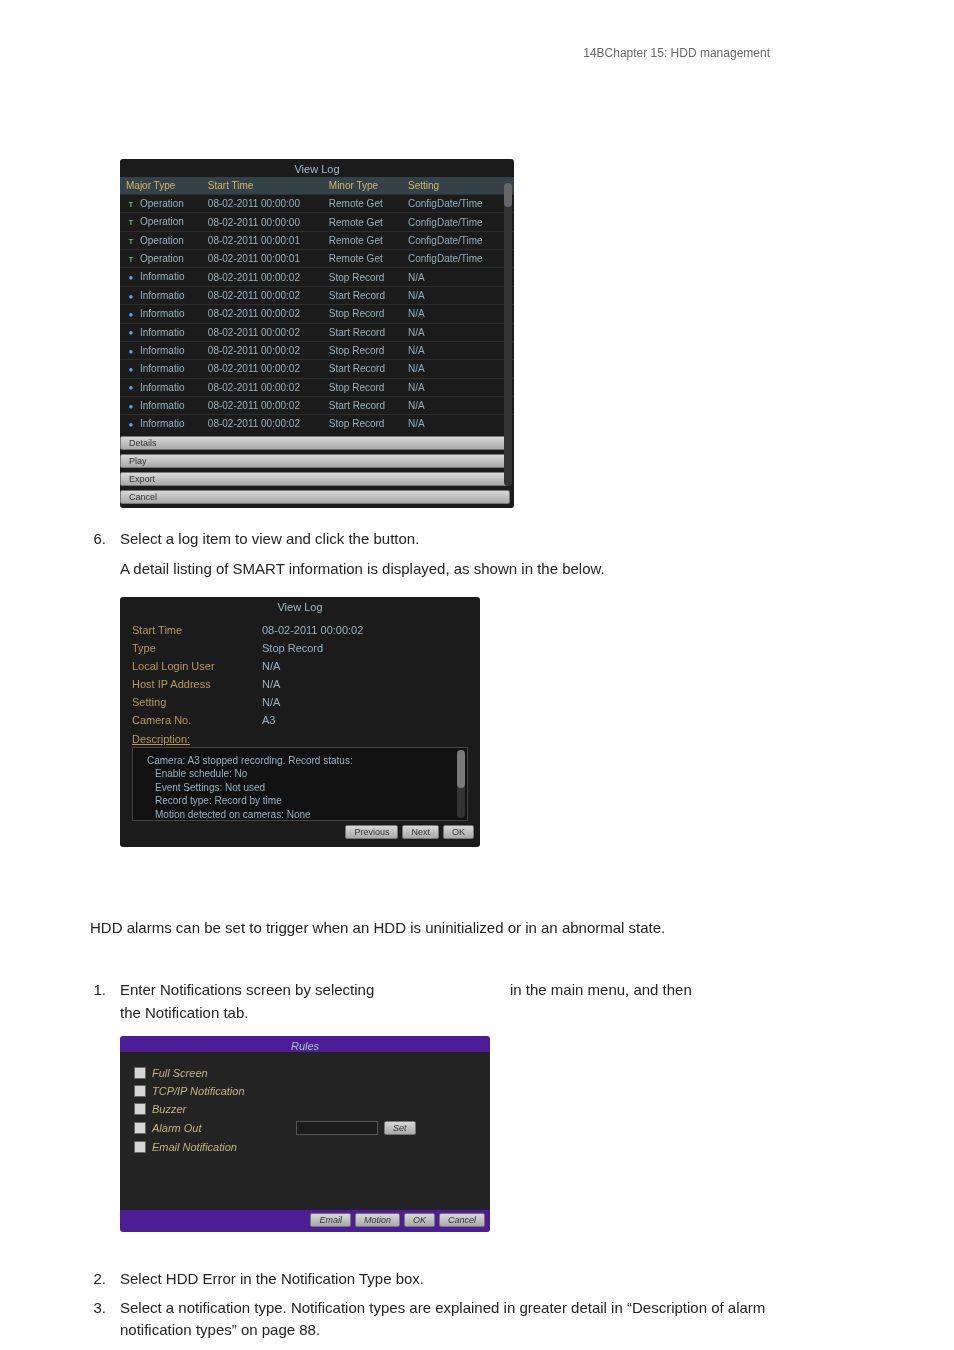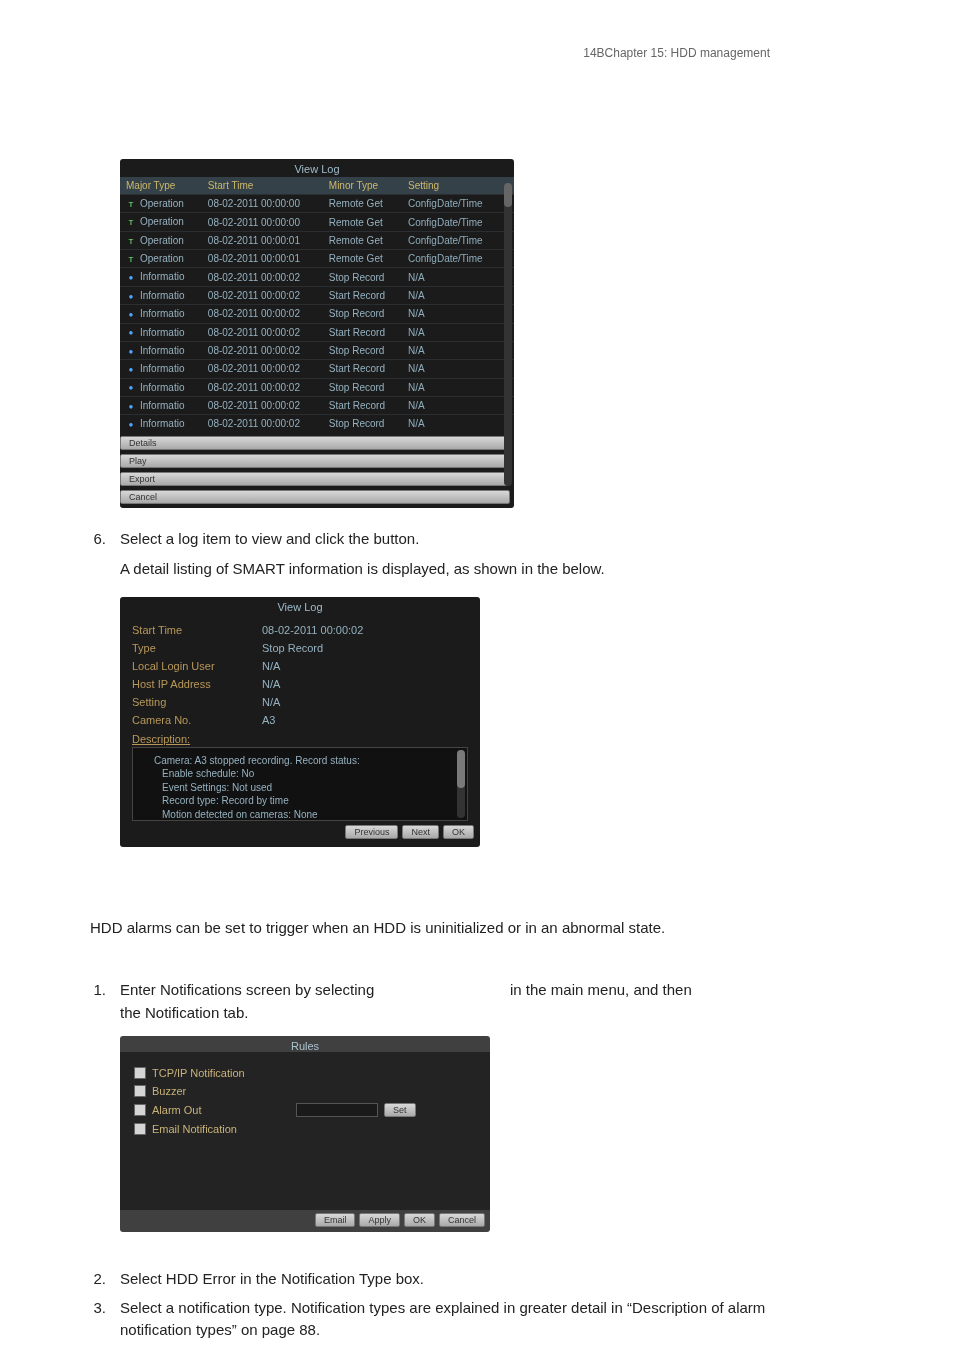--- a/index.html
+++ b/index.html
@@ -164,21 +164,21 @@
   }
   .detail-desc {
     color: #b8985a;
     padding: 4px 0 2px 0;
     text-decoration: underline;
   }
   .detail-textbox {
     border: 1px solid #444;
     background: #111;
     color: #95b1c0;
-    padding: 6px 8px 2px 29px;
+    padding: 6px 8px 2px 22px;
     font-size: 10px;
     line-height: 1.35;
     height: 64px;
     position: relative;
     overflow: hidden;
   }
   .detail-textbox .first-line { color: #95b1c0; margin-left: -8px; }
   .detail-scroll {
     position: absolute;
     right: 2px;
@@ -212,25 +212,26 @@
     line-height: 1.5;
   }
   .two-col-step .right {
     width: 260px;
     flex: 0 0 auto;
   }
 
   
   .rules-window {
     width: 370px;
-    background: #404040;
+    background: #4c1d95;
     border-radius: 3px;
     font-family: "Segoe UI", Arial, sans-serif;
     color: #a9c3d0;
     font-size: 11px;
+    font-style: italic;
   }
   .rules-title {
     text-align: center;
     padding: 4px 0 0 0;
     color: #a9c3d0;
     font-size: 11px;
   }
   .rules-tabs {
     display: flex;
     align-items: flex-end;
@@ -486,20 +487,24 @@
       </div>
       <div class="right"> in the main menu, and then</div>
     </div>
 
     <div style="height:12px"></div>
 
     <div class="screenshot-block">
       <div class="rules-window">
         <div class="rules-title">Rules</div>
         <div class="rules-body">
+          <div class="check-row">
+            <div class="checkbox-box"></div>
+            <span>Full Screen</span>
+          </div>
           <div class="check-row">
             <div class="checkbox-box"></div>
             <span>TCP/IP Notification</span>
           </div>
           <div class="check-row">
             <div class="checkbox-box"></div>
             <span>Buzzer</span>
           </div>
           <div class="alarm-row">
             <div class="checkbox-box"></div>
@@ -507,21 +512,21 @@
             <div class="alarm-slot"></div>
             <span class="btn-sm">Set</span>
           </div>
           <div class="check-row">
             <div class="checkbox-box"></div>
             <span>Email Notification</span>
           </div>
         </div>
         <div class="rules-footer">
           <span class="btn-sm">Email</span>
-          <span class="btn-sm">Apply</span>
+          <span class="btn-sm">Motion</span>
           <span class="btn-sm">OK</span>
           <span class="btn-sm">Cancel</span>
         </div>
       </div>
     </div>
 
     <div style="height:16px"></div>
 
     <div class="step-row">
       <div class="step-num">2.</div>

